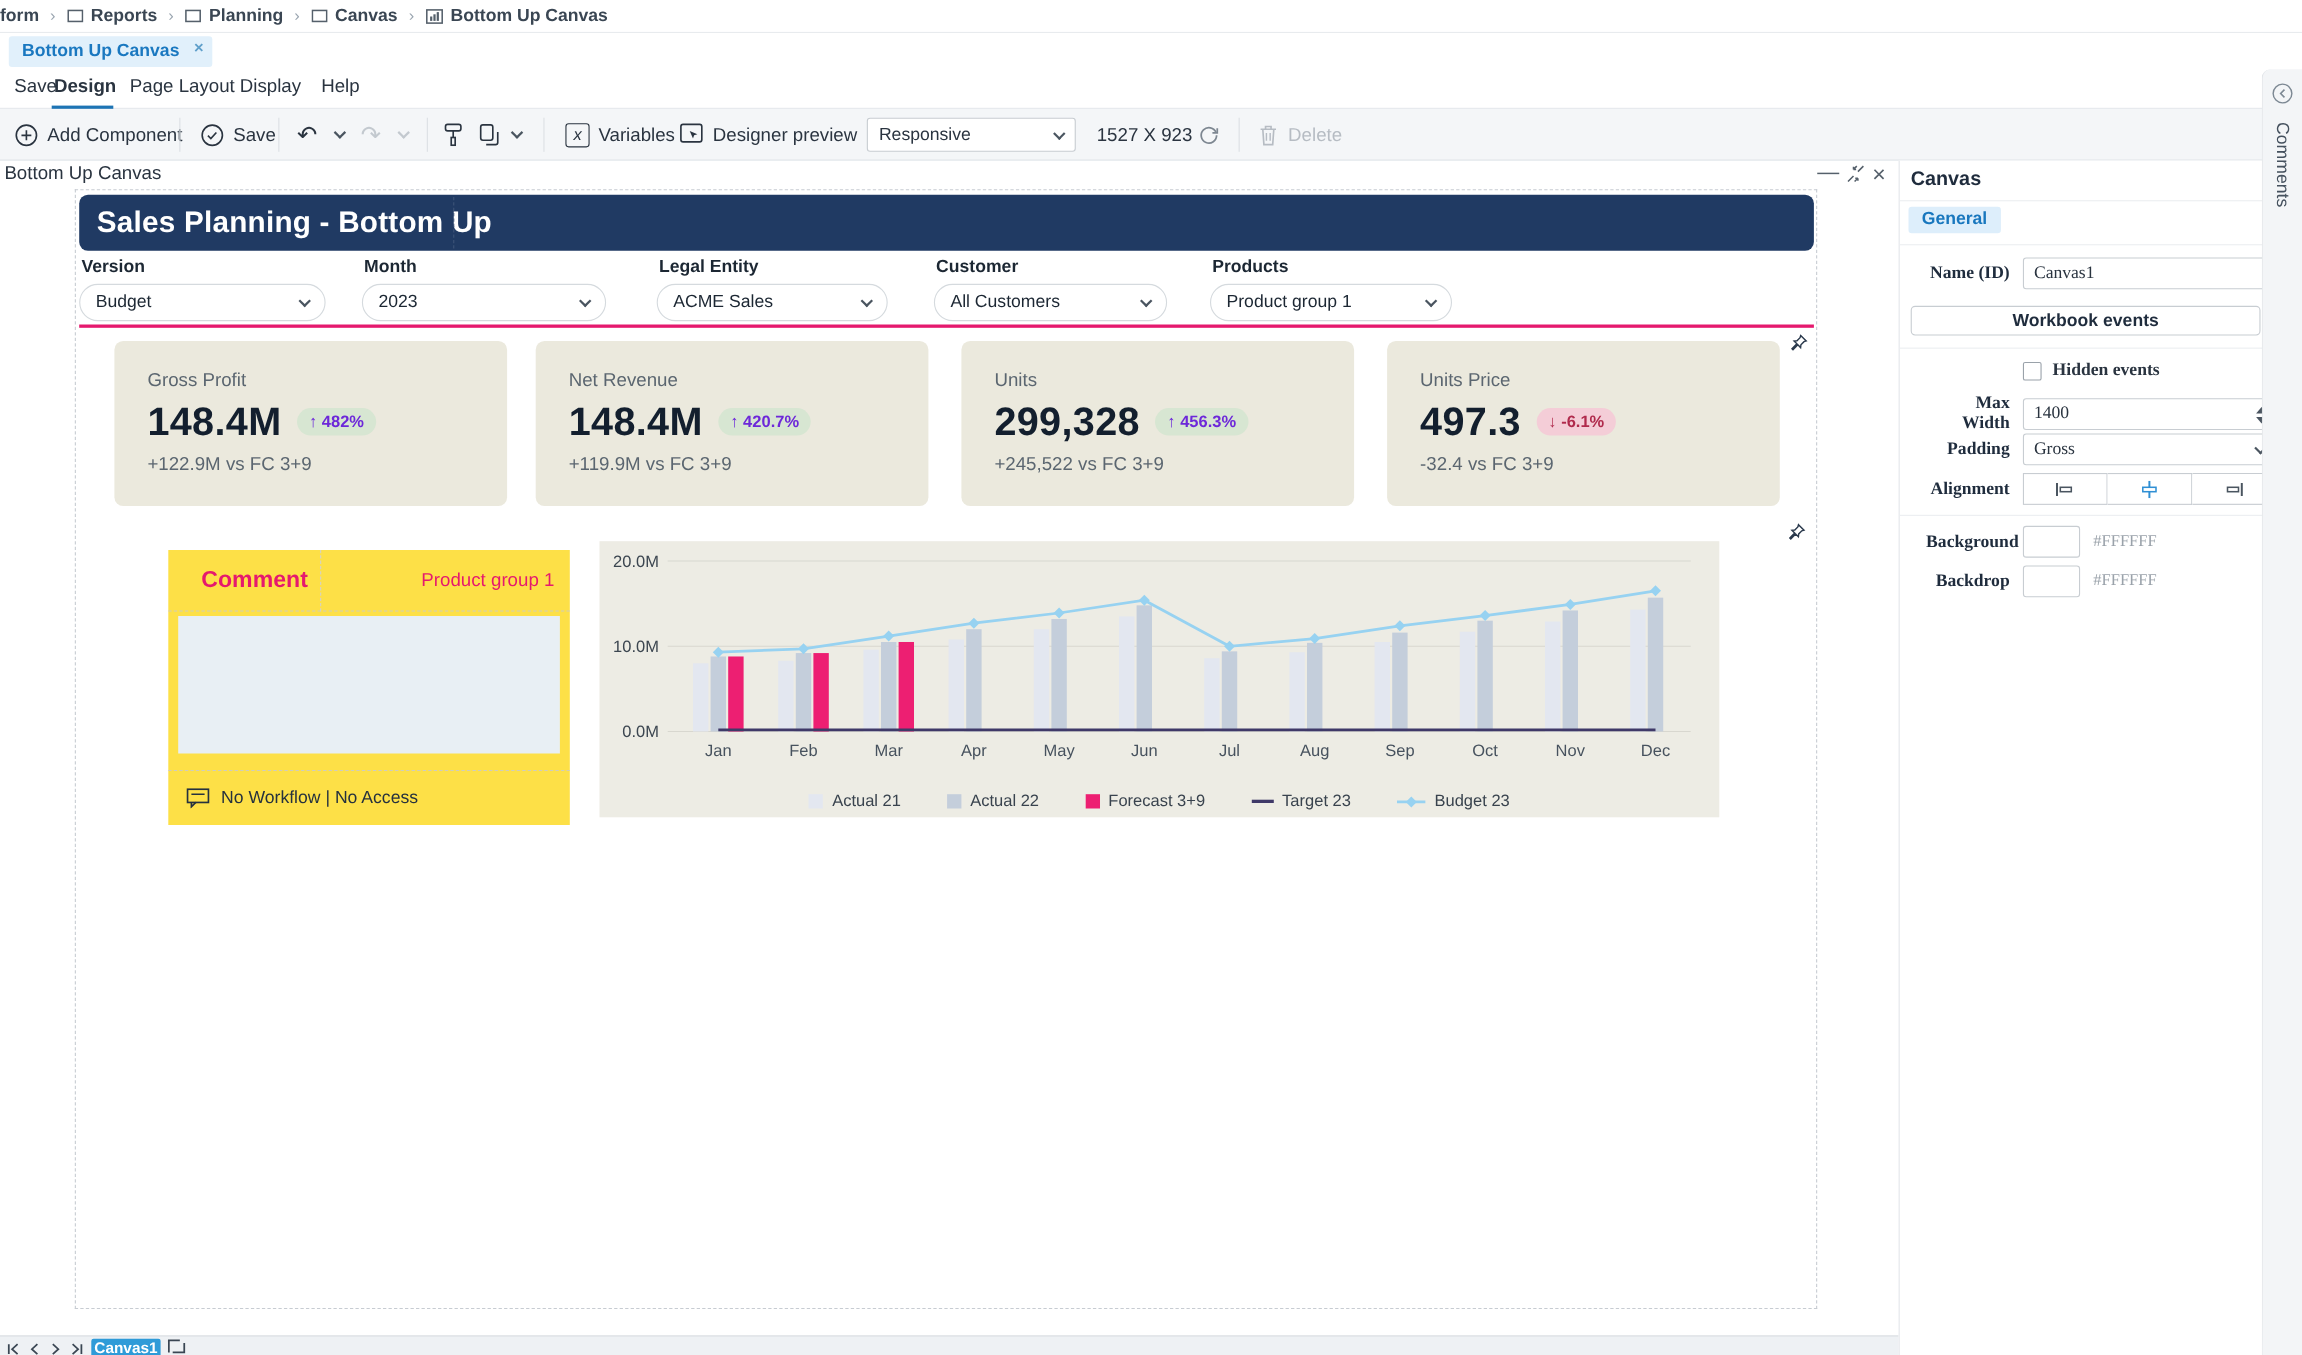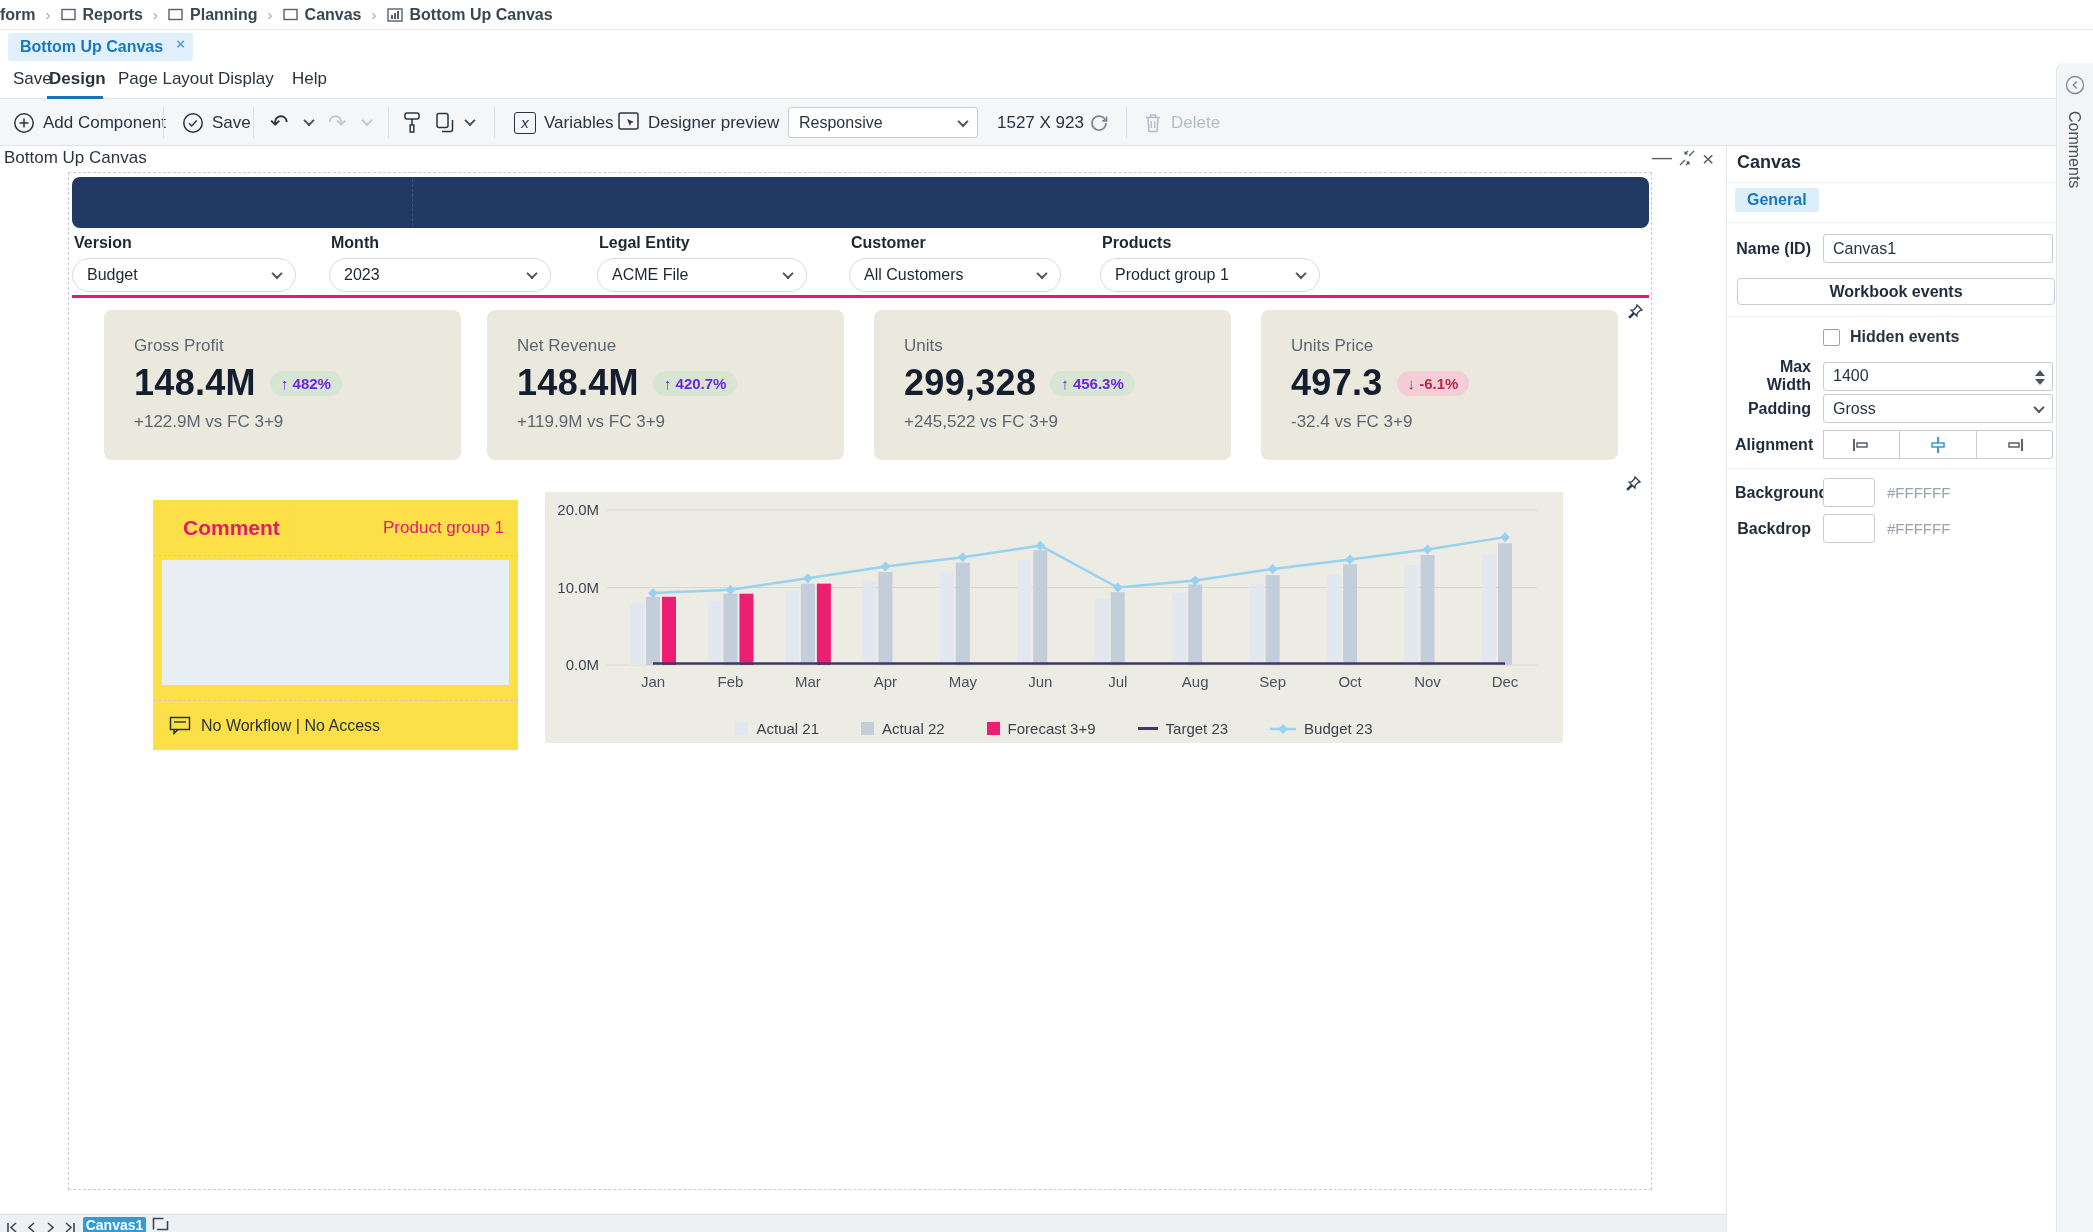--- a/index.html
+++ b/index.html
@@ -94,21 +94,21 @@
     color:#fff; font-size:14px; font-weight:600; text-align:center; border-radius:2px 2px 0 0; }
   #add-sheet { position:absolute; left:152px; top:1217px; }
 
   
   #right-panel { left:1726px; top:146px; width:338px; height:1086px; background:#fff; border-left:1px solid #e3e6ea; }
   #rp-title { position:absolute; left:10px; top:6px; font-size:18px; font-weight:600; color:#1f2c3d; }
   #rp-sep1 { position:absolute; left:0; top:36px; width:100%; border-top:1px solid #eceef1; }
   #rp-general { position:absolute; left:8px; top:42px; padding:3px 12px; background:#ddeefb;
     color:#1877be; font-size:16px; font-weight:600; border-radius:3px; cursor:pointer; }
   #rp-sep2 { position:absolute; left:0; top:76px; width:100%; border-top:1px solid #eceef1; }
-  .rp-row { position:absolute; left:8px; width:318px; display:flex; align-items:center; }
+  .rp-row { position:absolute; left:24px; width:318px; display:flex; align-items:center;font-family:Liberation Serif, serif; }
   .rp-label { width:88px; text-align:right; font-size:16px; font-weight:600; color:#1f2c3d; padding-right:12px; flex:none; }
   .rp-input { flex:1; height:29px; border:1px solid #c8cdd2; border-radius:3px; padding:0 9px;
     font-size:16px; color:#2a3440; background:#fff; font-family:inherit; }
   .rp-btn { position:absolute; left:10px; width:318px; height:27px; background:#fff; border:1px solid #c8cdd2;
     border-radius:4px; font-size:16px; font-weight:600; color:#1f2c3d; text-align:center; line-height:25px; cursor:pointer; }
   .rp-check { width:17px; height:17px; border:1px solid #9aa2aa; background:#fff; border-radius:2px; flex:none; }
   .rp-sel { flex:1; height:29px; border:1px solid #c8cdd2; border-radius:3px; background:#fff;
     display:flex; align-items:center; justify-content:space-between; padding:0 9px; font-size:16px; cursor:pointer; }
   .stepper { position:absolute; right:8px; display:flex; flex-direction:column; gap:3px; }
   .st-up { width:0;height:0;border-left:5px solid transparent;border-right:5px solid transparent;border-bottom:6px solid #4a5560; }
@@ -263,41 +263,42 @@
     <svg width="18" height="18" viewBox="0 0 18 18">
         <path d="M10 2l-3 3m0 0V2.6M7 5h2.4M8 16l3-3m0 0v2.4M11 13H8.6" stroke="#55606b" stroke-width="1.4" fill="none"></path>
         <path d="M11 7L16 2M2 16l5-5" stroke="#55606b" stroke-width="1.4"></path>
       </svg>
   </div>
   <div class="win-ctrl abs" style="left:1702px; top:147px; font-size:21px">×</div>
 
   <div id="canvas-frame" class="abs"></div>
 
   <div id="dash-header" class="abs">
+    <span id="dash-title">Sales Planning - Bottom Up</span>
     <span class="seam"></span>
   </div>
 
   <div class="filter-group abs" style="left:72px; width:224px">
     <div class="filter-label">Version</div>
     <div class="filter-dd">
       <span>Budget</span>
         <span class="chev"></span>
     </div>
   </div>
   <div class="filter-group abs" style="left:329px; width:222px">
     <div class="filter-label">Month</div>
     <div class="filter-dd">
       <span>2023</span>
         <span class="chev"></span>
     </div>
   </div>
   <div class="filter-group abs" style="left:597px; width:210px">
     <div class="filter-label">Legal Entity</div>
     <div class="filter-dd">
-      <span>ACME File</span>
+      <span>ACME Sales</span>
         <span class="chev"></span>
     </div>
   </div>
   <div class="filter-group abs" style="left:849px; width:212px">
     <div class="filter-label">Customer</div>
     <div class="filter-dd">
       <span>All Customers</span>
         <span class="chev"></span>
     </div>
   </div>

